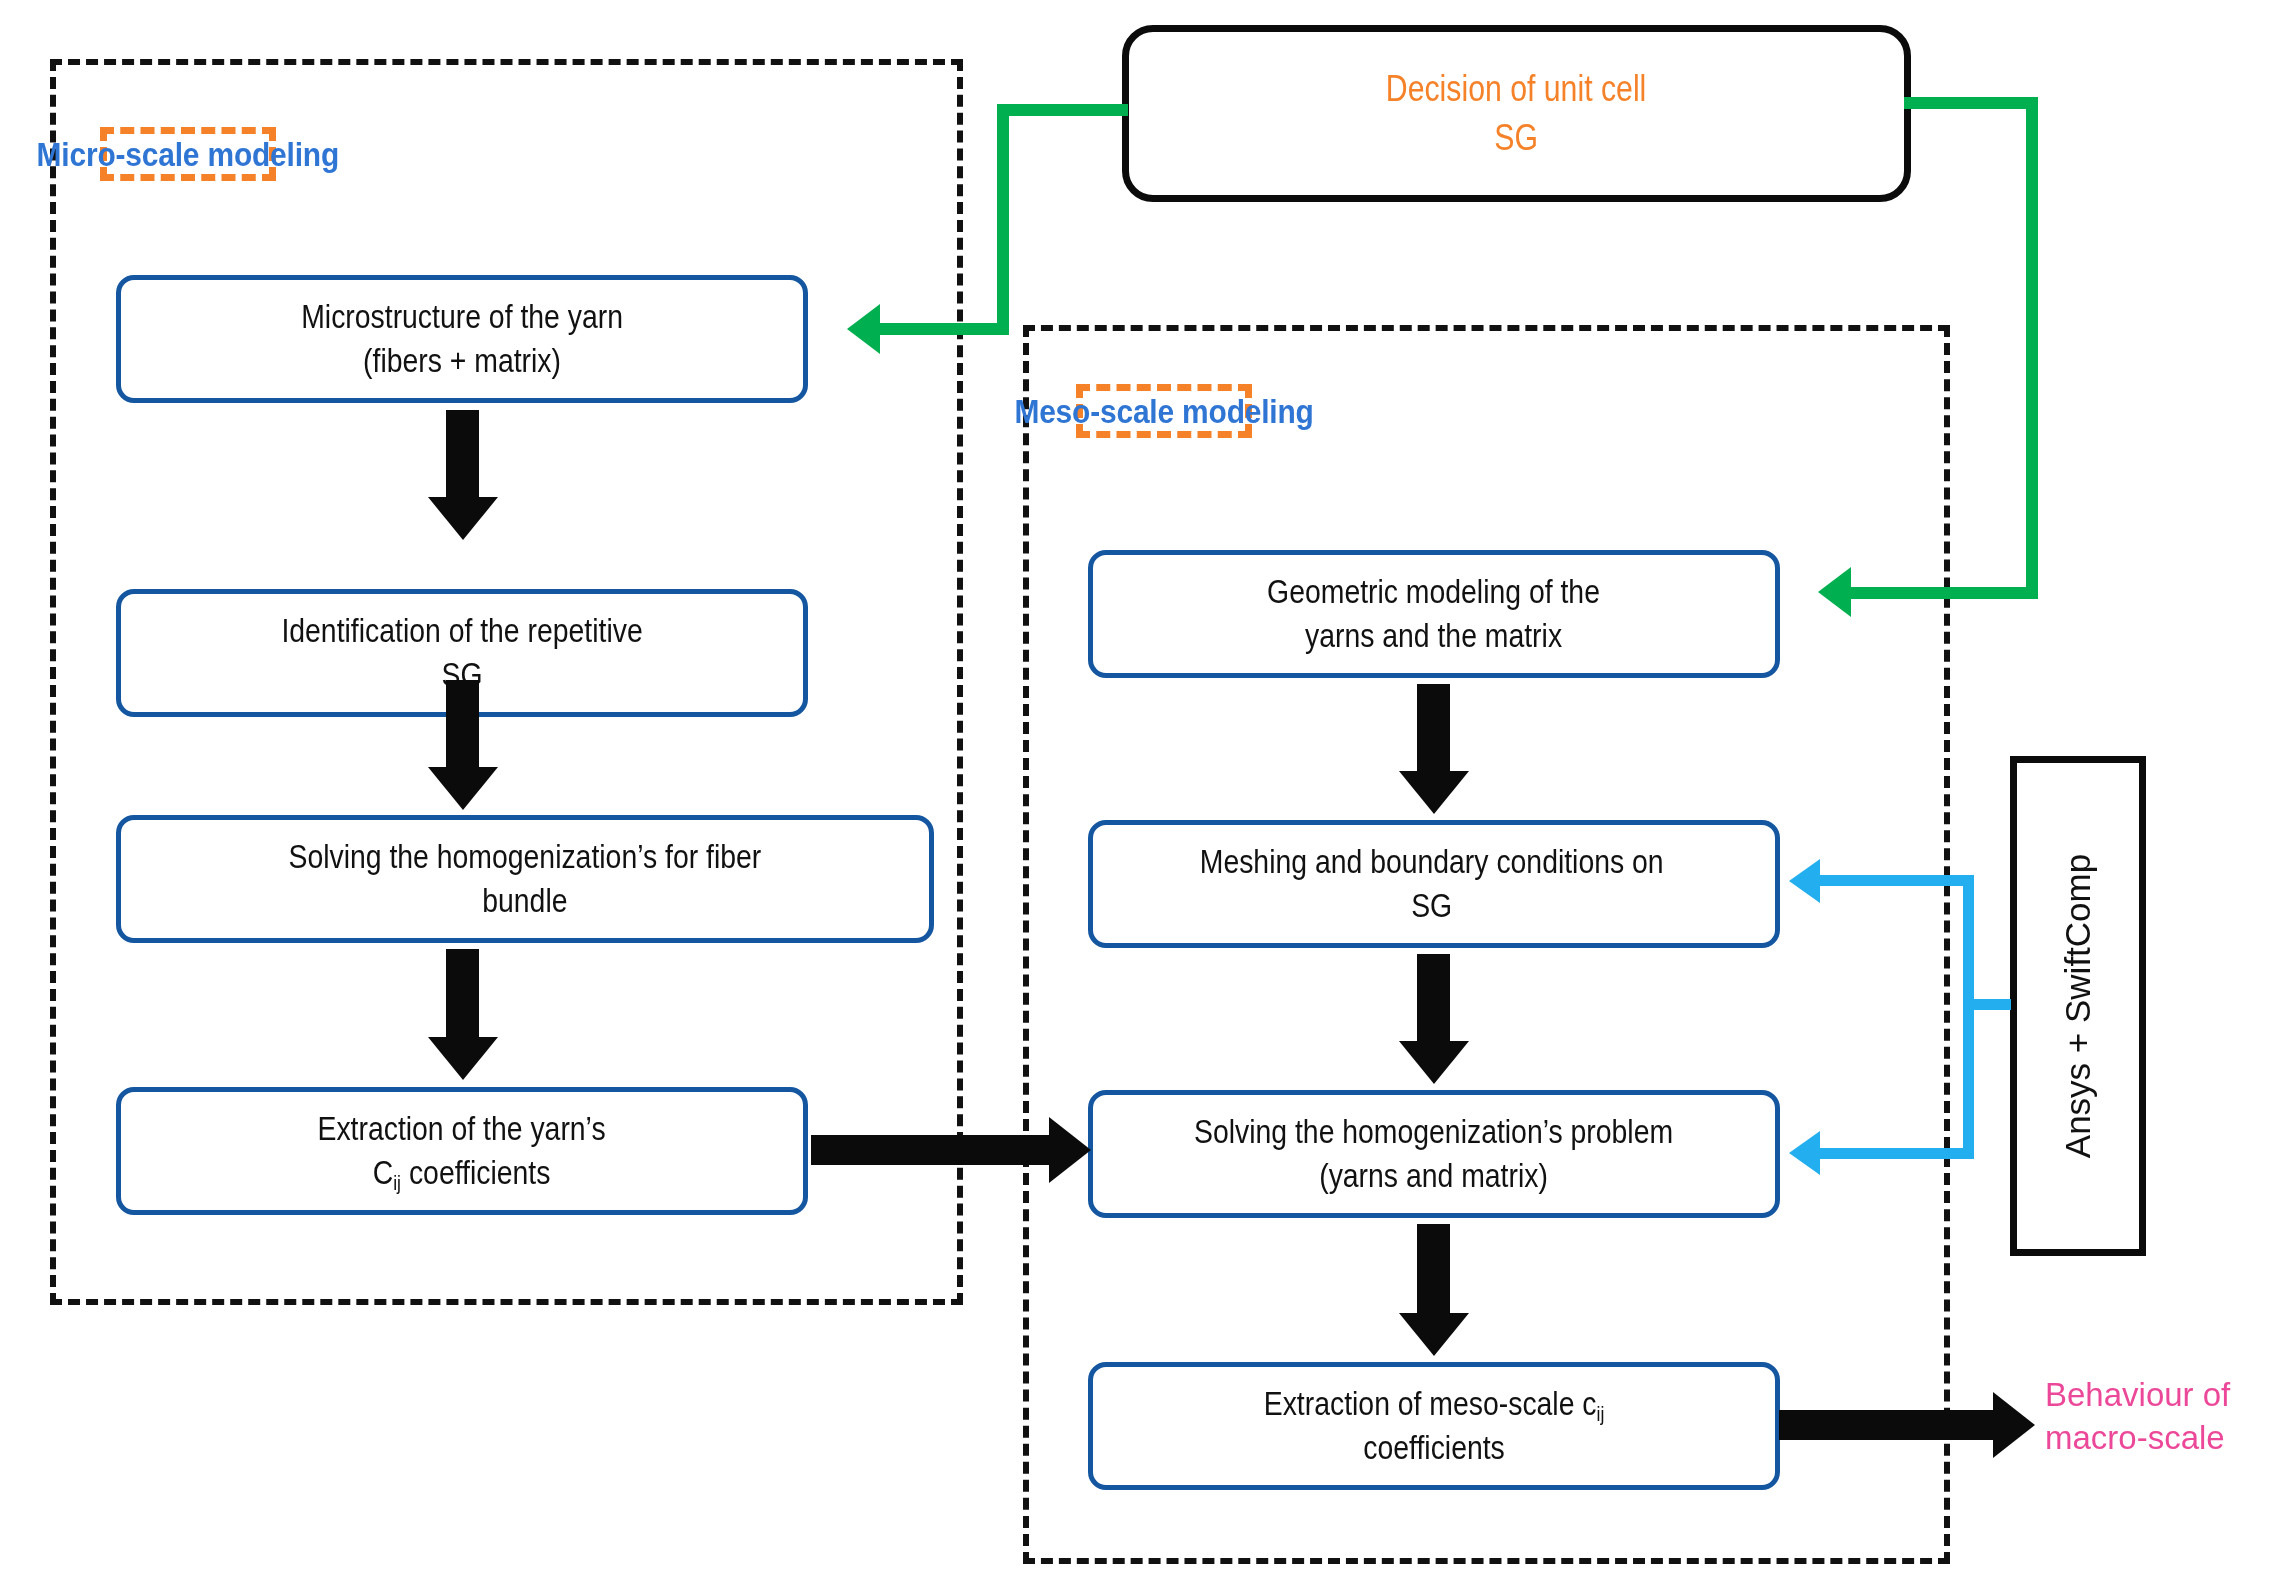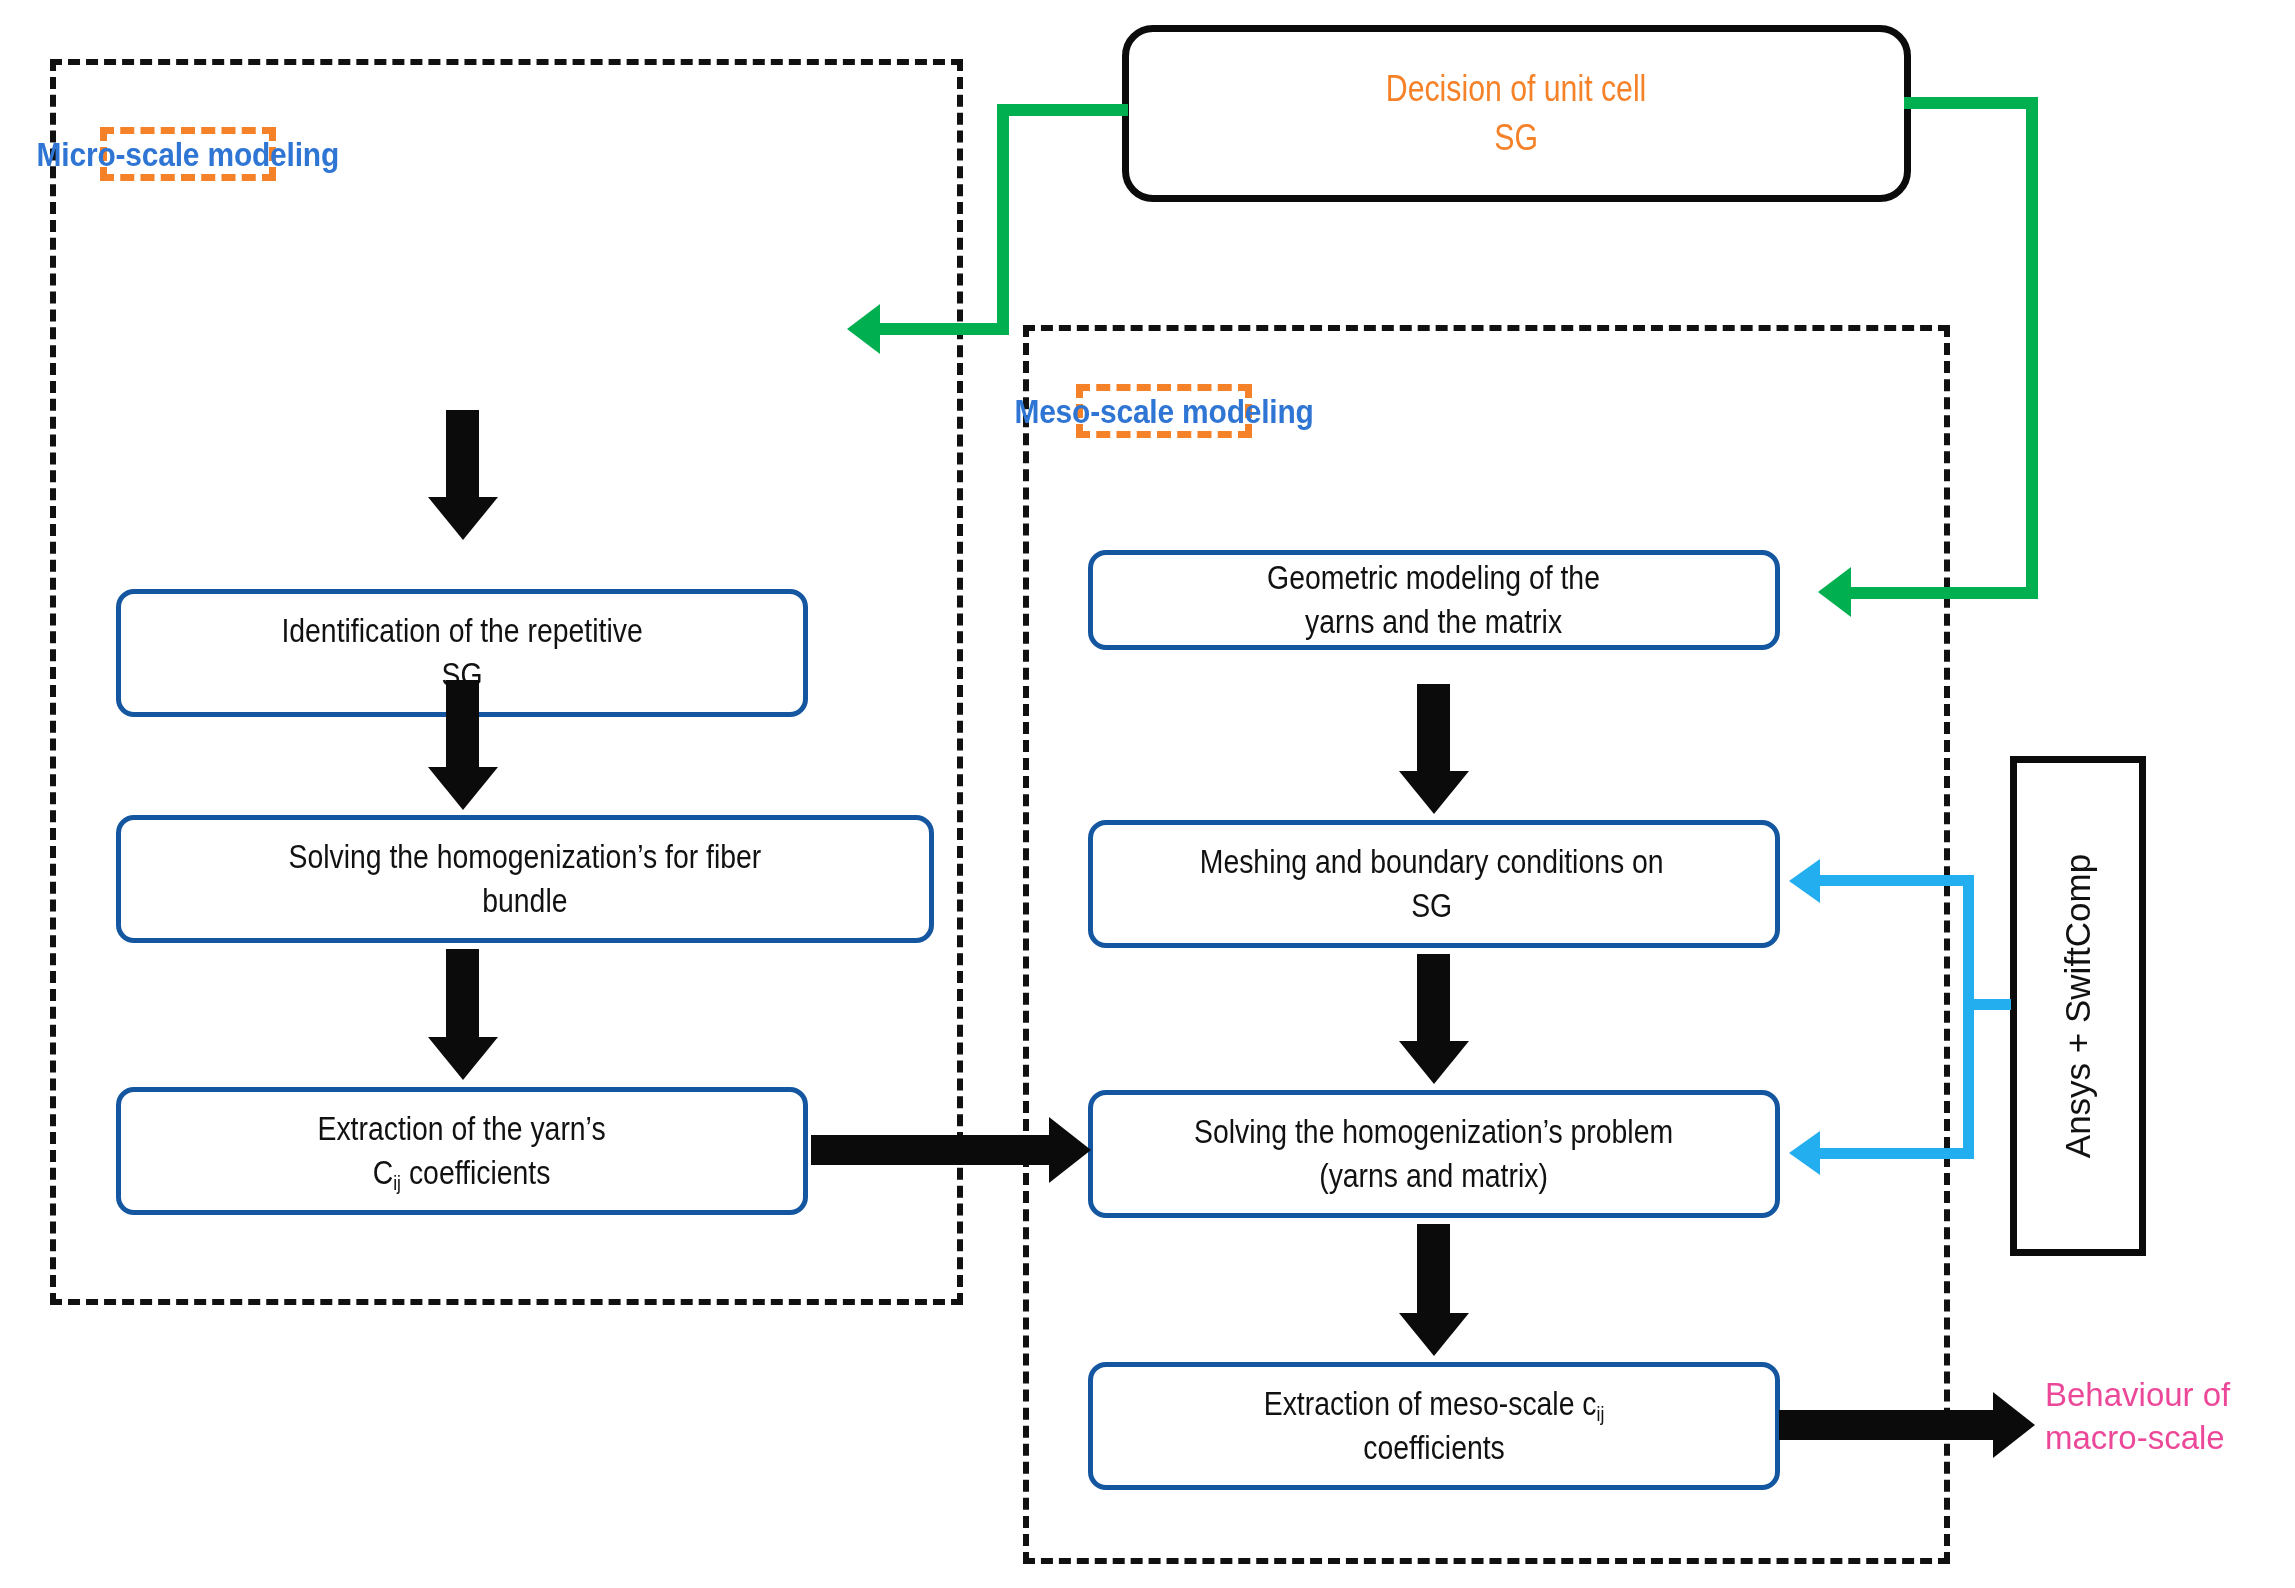--- a/index.html
+++ b/index.html
@@ -75,21 +75,21 @@
     top:0.28em;
   }
 
   
   #box-micro-structure{ left:116px; top:275px;  width:692px; height:128px; }
   #box-micro-identify { left:116px; top:545px;  width:692px; height:128px;margin-top:44px; }
   #box-micro-solve    { left:116px; top:815px; width:818px; height:128px; }
   #box-micro-extract  { left:116px; top:1087px; width:692px; height:128px; }
 
   
-  #box-meso-geometry  { left:1088px; top:550px;  width:692px; height:100px; }
+  #box-meso-geometry  { left:1088px; top:550px;  width:692px; height:128px; }
   #box-meso-mesh      { left:1088px; top:820px; width:692px; height:128px;padding-left:8px; }
   #box-meso-solve     { left:1088px; top:1090px; width:692px; height:128px; }
   #box-meso-extract   { left:1088px; top:1362px; width:692px; height:128px; }
 
   
   #decision-box{
     position:absolute;
     left:1122px; top:25px;
     width:789px; height:177px;
     box-sizing:border-box;
@@ -203,20 +203,24 @@
   </div>
   <div class="scale-tag" id="meso-tag">
     <span class="tag-text">Meso-scale modeling</span>
   </div>
 
   <div id="decision-box">
     <span class="dtext">Decision of unit cell
 SG</span>
   </div>
 
+  <div class="pbox" id="box-micro-structure">
+    <span class="ptext">Microstructure of the yarn
+(fibers + matrix)</span>
+  </div>
   <div class="pbox" id="box-micro-identify">
     <span class="ptext">Identification of the repetitive
 SG</span>
   </div>
   <div class="pbox" id="box-micro-solve">
     <span class="ptext">Solving the homogenization’s for fiber
 bundle</span>
   </div>
   <div class="pbox" id="box-micro-extract">
     <span class="ptext"><span>Extraction of the yarn’s</span><br><span>C</span><sub>ij</sub><span> coefficients</span></span>

